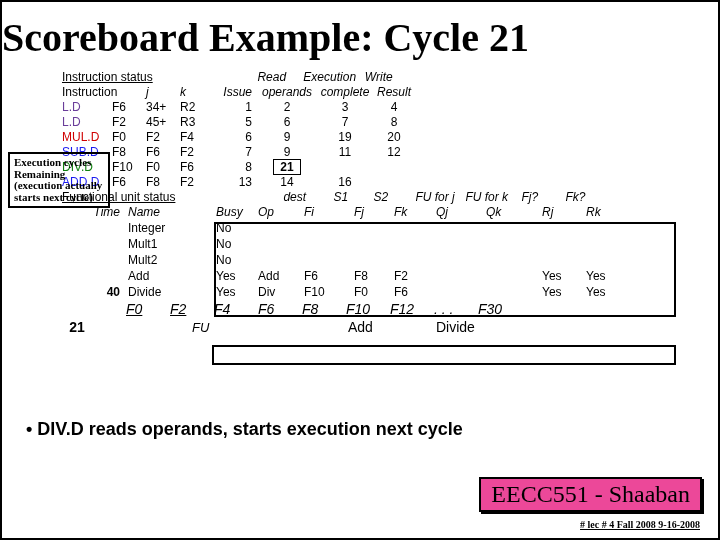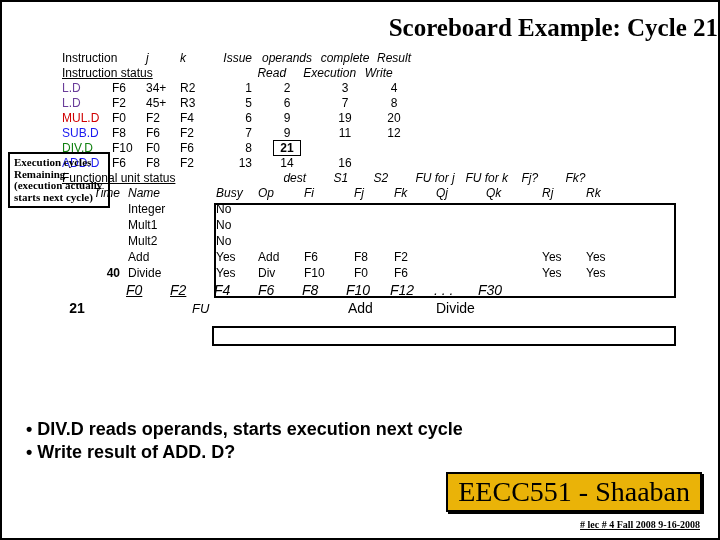--- a/index.html
+++ b/index.html
@@ -7,26 +7,25 @@
     margin: 0;
     padding: 0;
     font-family: "Times New Roman", serif;
     background: #fff;
     width: 720px;
     height: 540px;
     position: relative;
     border: 2px solid #000;
   }
   .title {
-    text-align: right;
-    font-size: 25px;
+    text-align: left;
+    font-size: 40px;
     font-weight: bold;
     margin-top: 12px;
     margin-bottom: 8px;
-    padding-left: 12px;
   }
   .content {
     position: relative;
     font-family: Arial, Helvetica, sans-serif;
     font-size: 12px;
     padding-left: 60px;
   }
   .hdr-instr-status { text-decoration: underline; }
   .row { display: flex; height: 15px; align-items: center; }
   .c-op   { width: 50px; }
@@ -99,58 +98,58 @@
     font-weight: bold;
   }
   .bullets div { line-height: 1.25; }
   .footer-box {
     position: absolute;
     right: 16px;
     bottom: 26px;
     border: 2px solid #000;
     box-shadow: 2px 2px 0 #000;
     font-family: "Times New Roman", serif;
-    font-size: 28px;
+    font-size: 24px;
     padding: 2px 10px;
-    background: #eab308;
+    background: #ec4899;
   }
   .footer-small {
     position: absolute;
     right: 18px;
     bottom: 8px;
     font-family: "Times New Roman", serif;
     font-size: 10px;
     font-weight: bold;
     text-decoration: underline;
   }
   .ital { font-style: italic; }
 </style>
 </head>
 <body>
 
 <div class="title">Scoreboard Example:  Cycle 21</div>
 
 <div class="content">
 
+  <div class="row">
+    <span class="hdr-instr-status">Instruction status</span>
+    <span style="width:90px"></span>
+    <span class="ital" style="width:58px;text-align:center">Read</span>
+    <span class="ital" style="width:58px;text-align:center">Execution</span>
+    <span class="ital" style="width:40px;text-align:center">Write</span>
+  </div>
   <div class="row">
     <span class="c-op">Instruction</span>
     <span class="c-reg"></span>
     <span class="c-j ital">j</span>
     <span class="c-k ital">k</span>
     <span class="c-issue ital">Issue</span>
     <span class="c-read ital">operands</span>
     <span class="c-exec ital">complete</span>
     <span class="c-write ital">Result</span>
-  </div>
-  <div class="row">
-    <span class="hdr-instr-status">Instruction status</span>
-    <span style="width:90px"></span>
-    <span class="ital" style="width:58px;text-align:center">Read</span>
-    <span class="ital" style="width:58px;text-align:center">Execution</span>
-    <span class="ital" style="width:40px;text-align:center">Write</span>
   </div>
   <div id="instr-rows">
       <div class="row">
         <span class="c-op purple">L.D</span>
         <span class="c-reg">F6</span>
         <span class="c-j">34+</span>
         <span class="c-k">R2</span>
         <span class="c-issue">1</span>
         <span class="c-read">2</span>
         <span class="c-exec">3</span>
@@ -332,17 +331,16 @@
       </span>
   </div>
   <div class="reg-border"></div>
 
 </div>
 
 <div class="exec-note">Execution cycles Remaining (execution actually starts next cycle)</div>
 
 <div class="bullets">
   <div>• DIV.D reads operands, starts execution next cycle</div>
-  <div>• Write result of ADD. D?</div>
 </div>
 
 <div class="footer-box">EECC551 - Shaaban</div>
 <div class="footer-small">#  lec # 4   Fall 2008    9-16-2008</div>
 
 </body></html>

